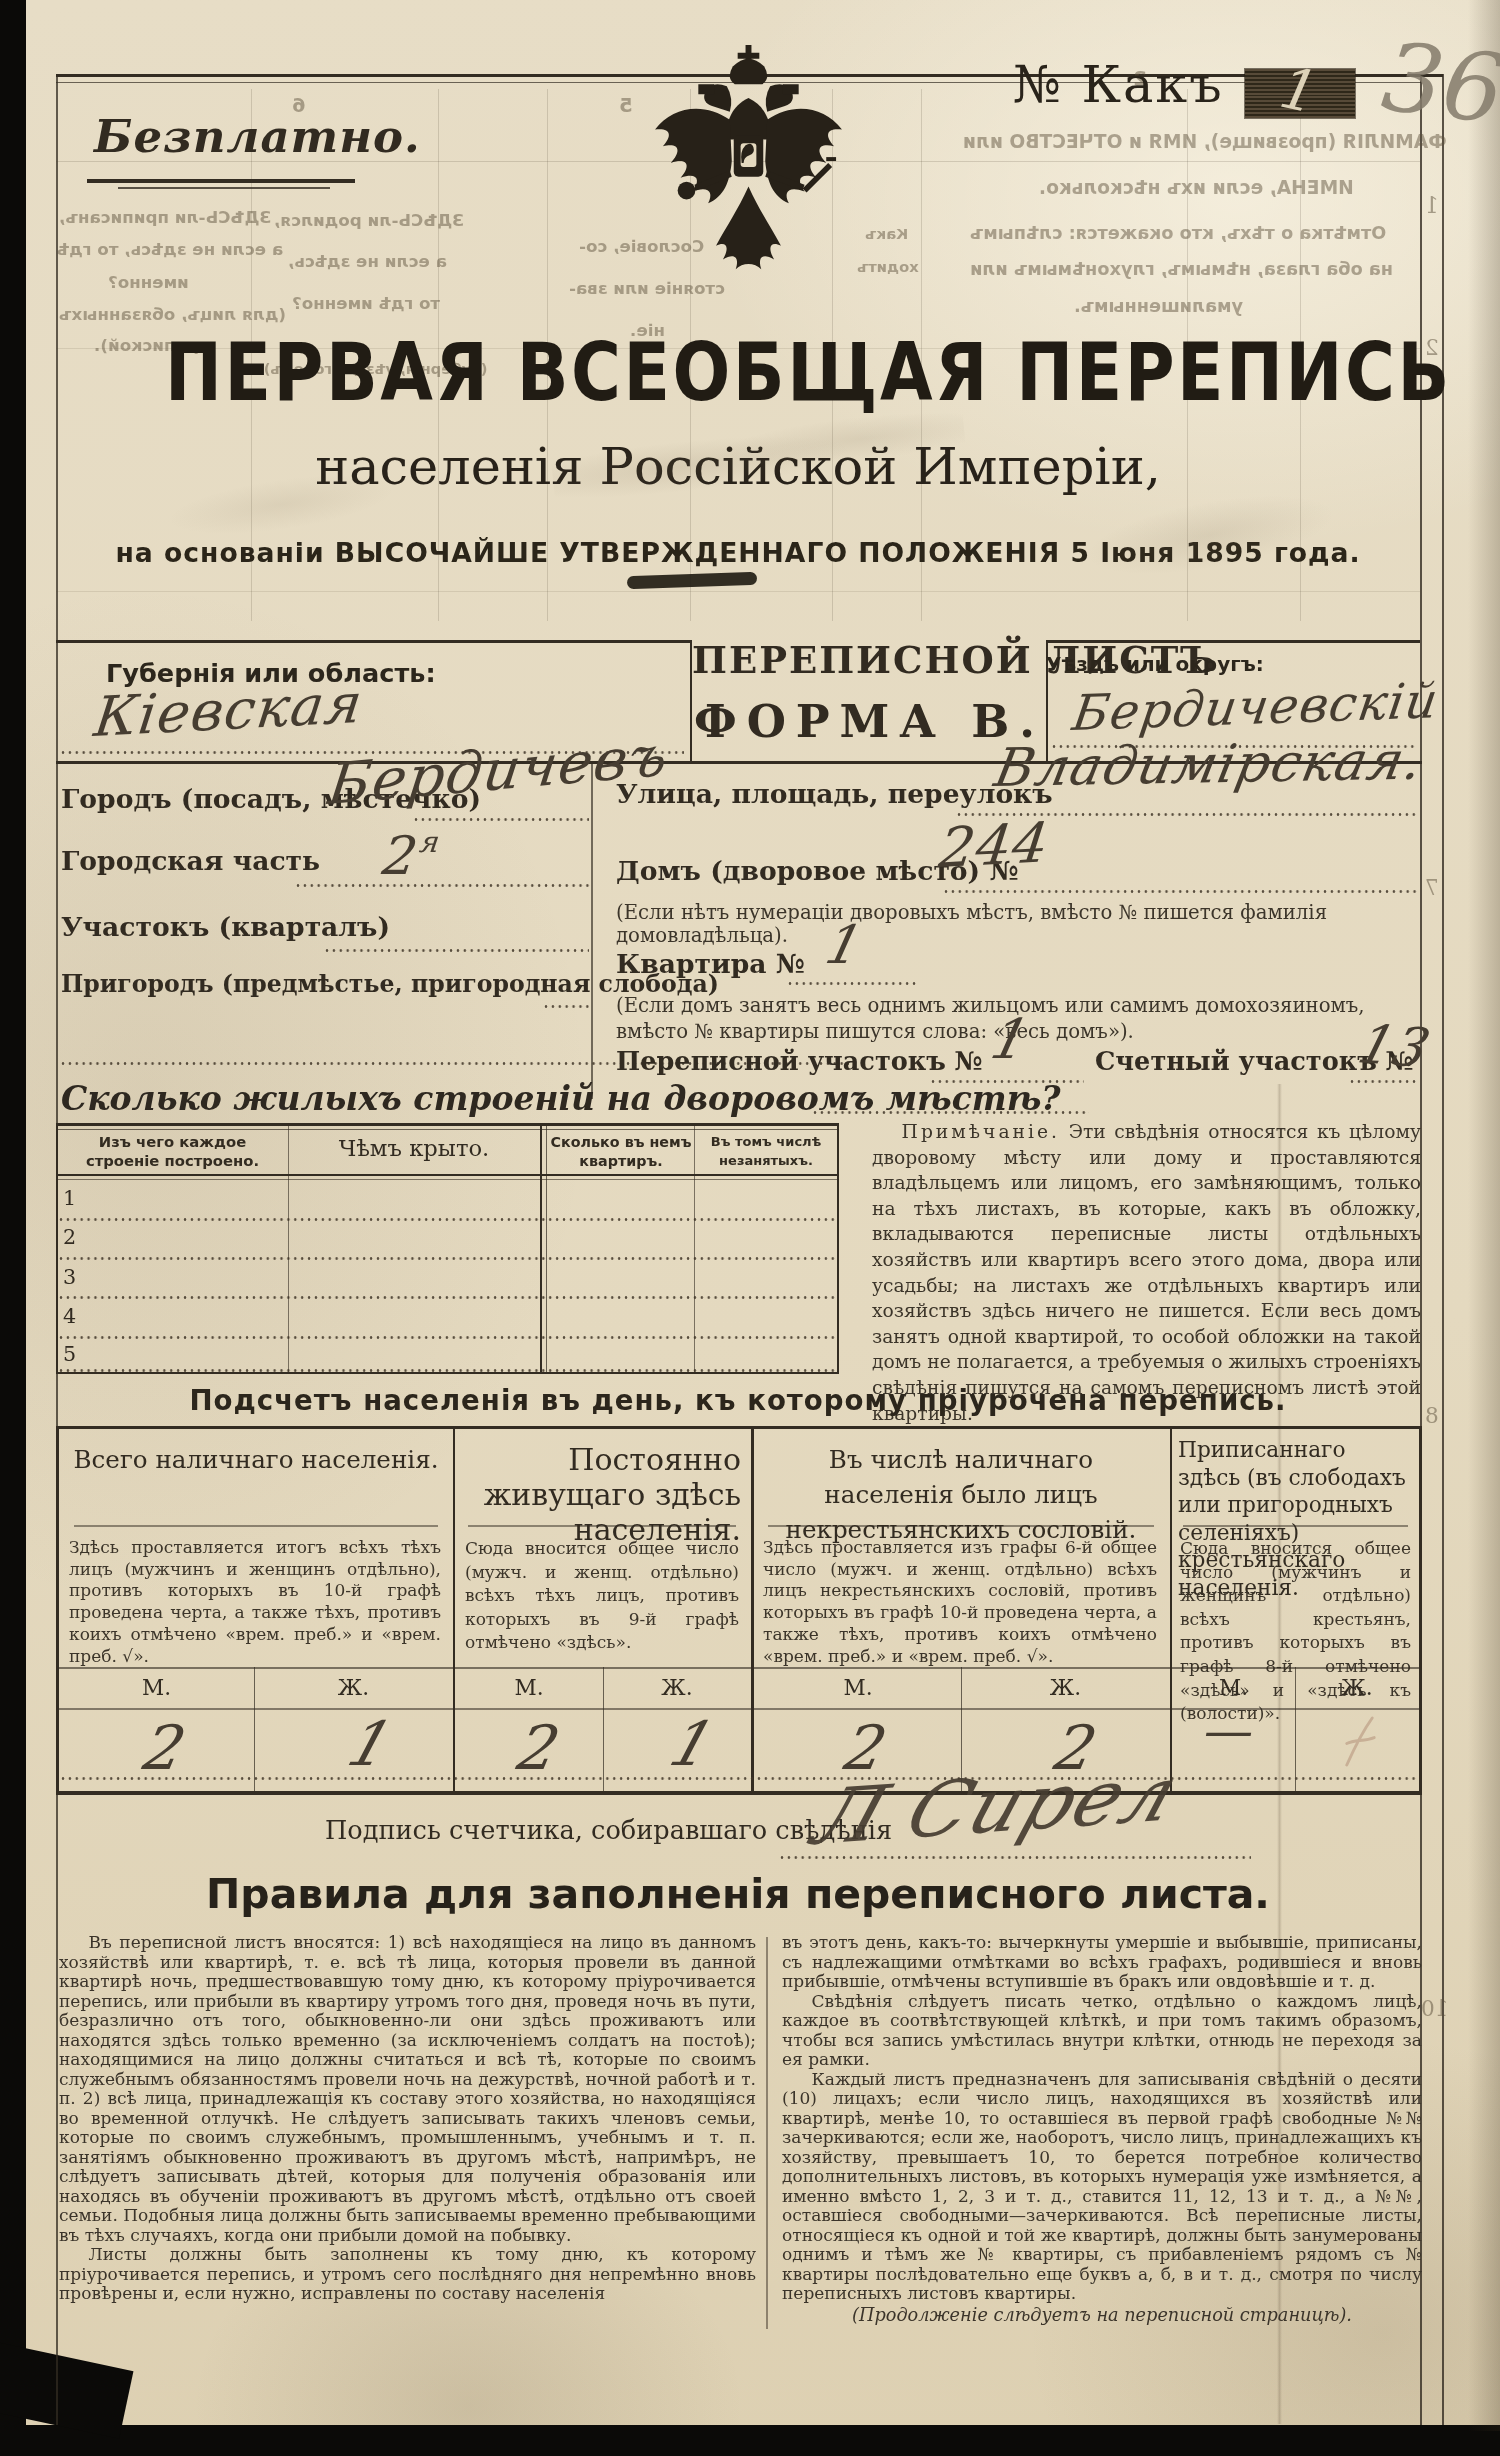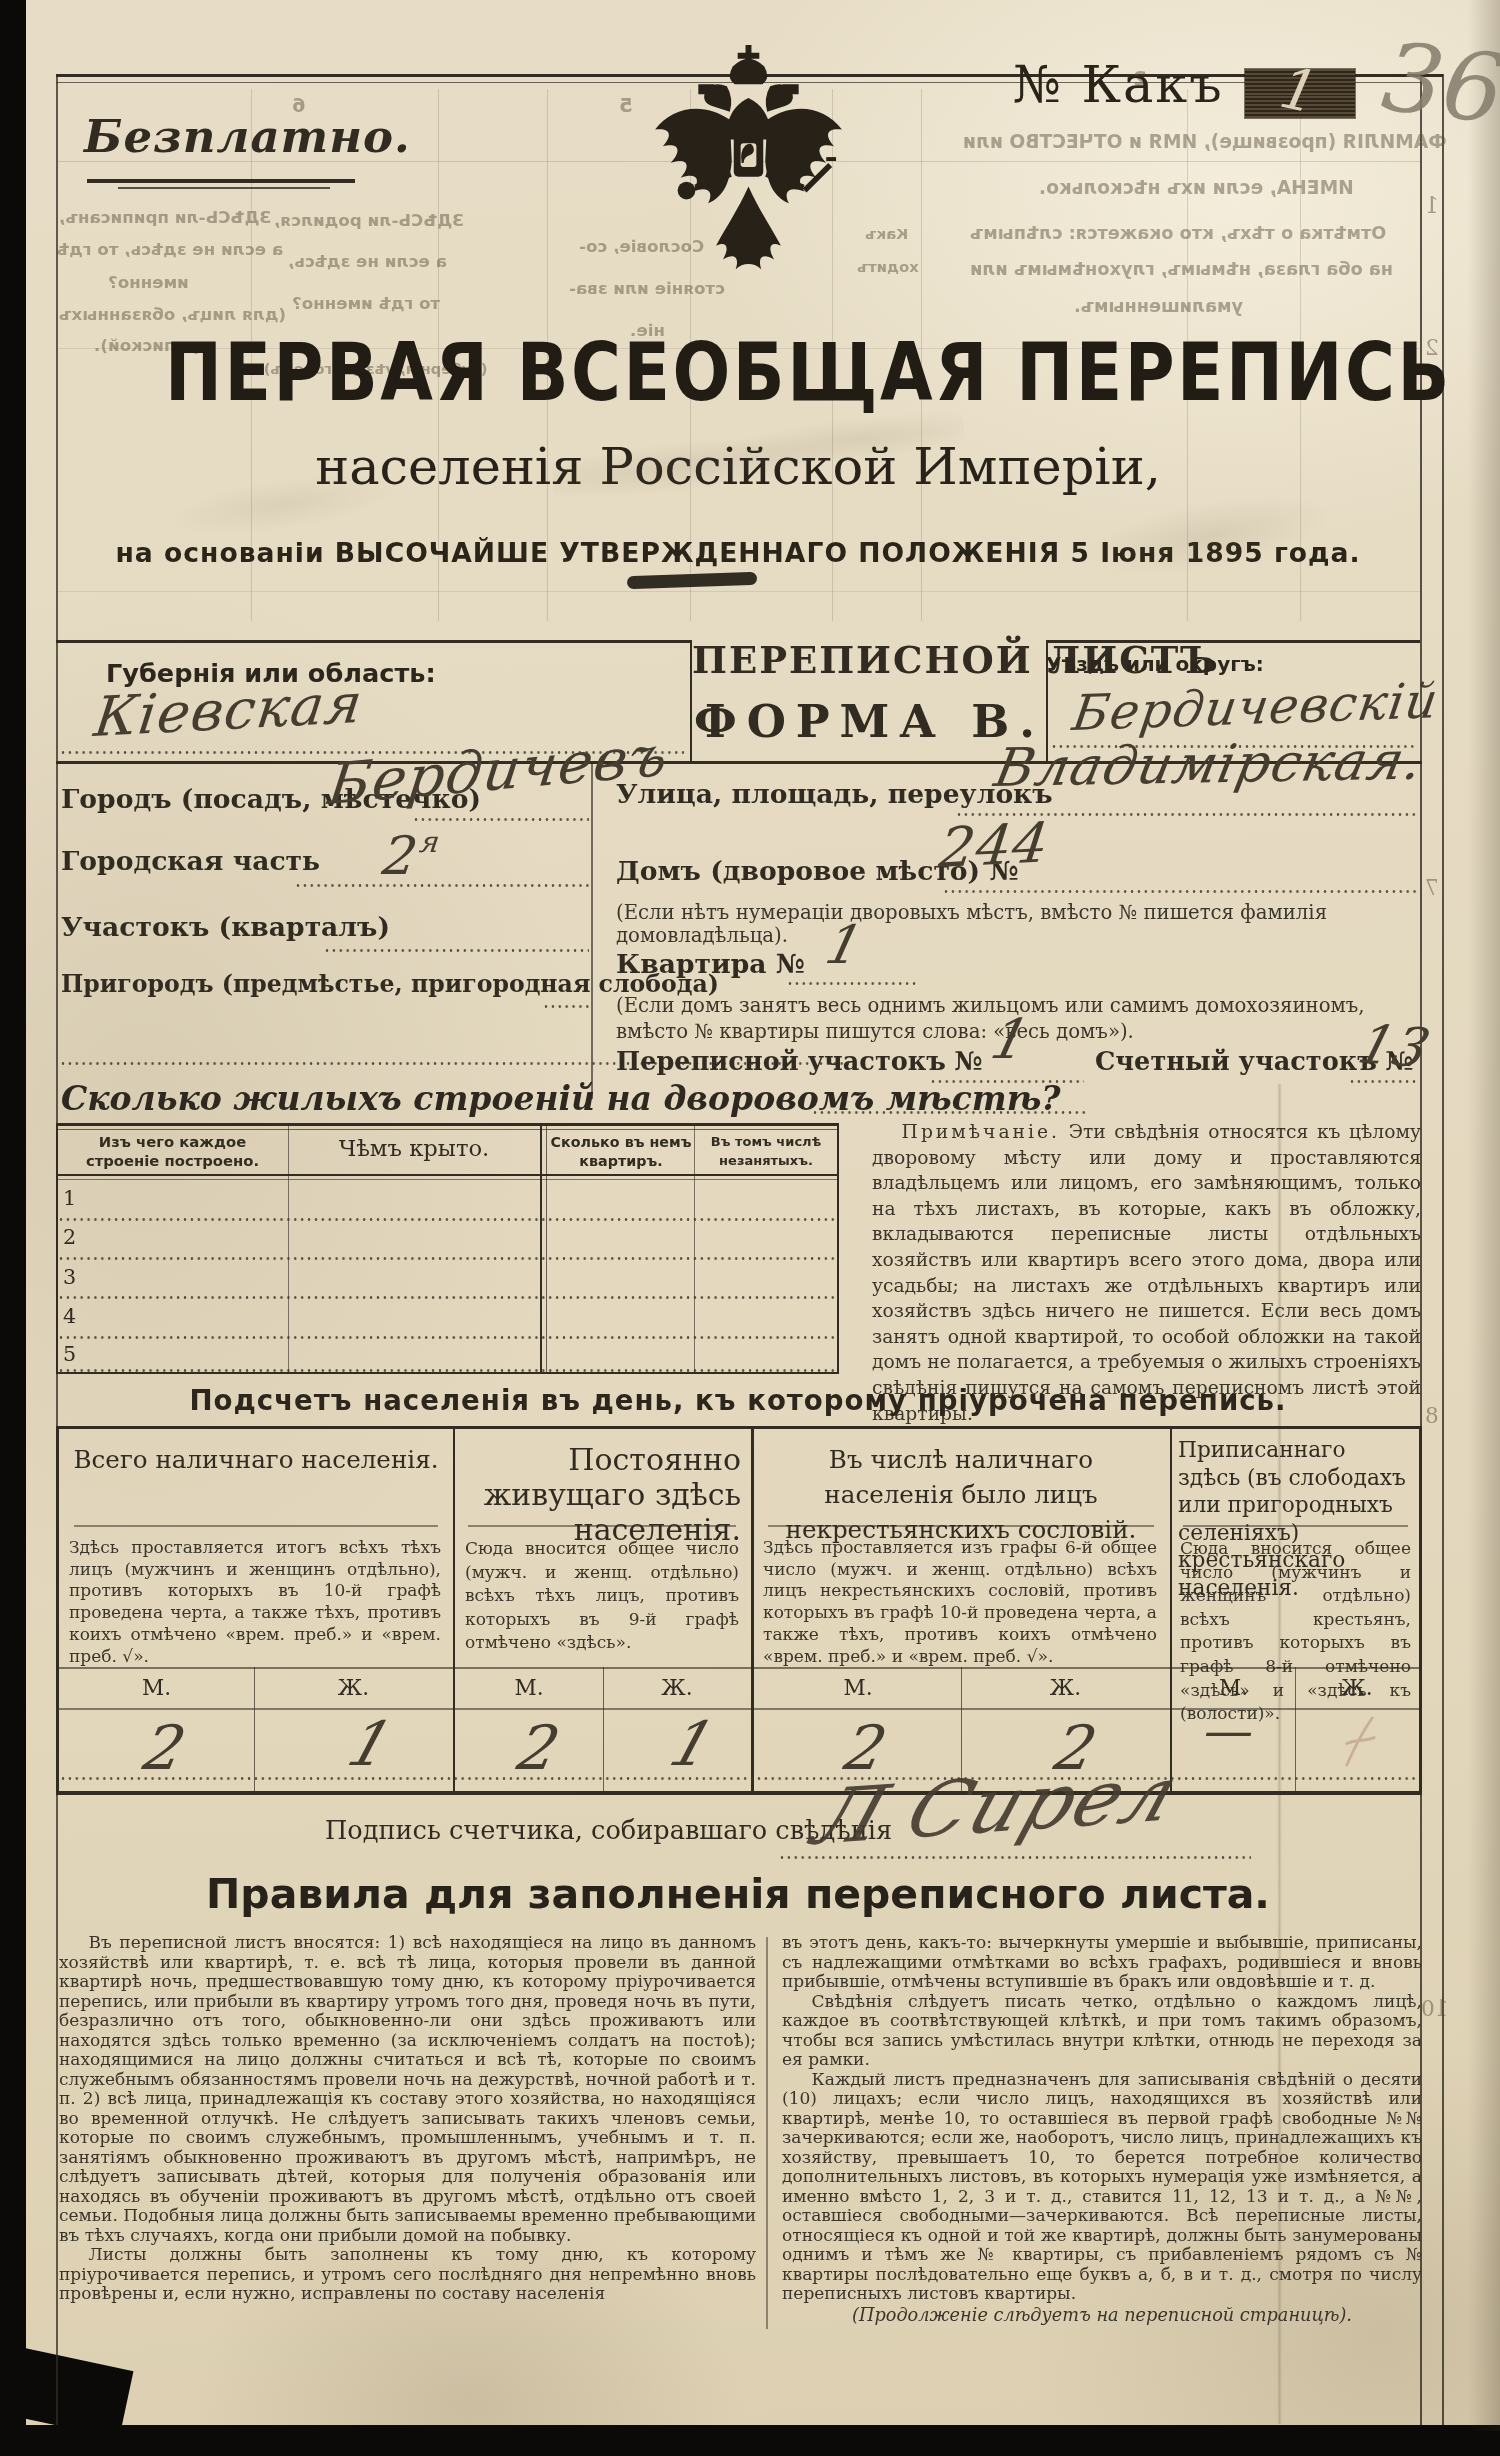--- a/index.html
+++ b/index.html
@@ -81,21 +81,21 @@
   <div class="bleed" style="left:292px;top:94px;font-size:19.7px;">6</div>
   <div class="bleed" style="left:619px;top:94px;font-size:19.7px;">5</div>
   <div class="bleed" style="left:1133px;top:67px;font-size:19.7px;">2</div>
 
   <div class="mmark" style="left:1425px;top:193px;">1</div>
   <div class="mmark" style="left:1425px;top:335px;">2</div>
   <div class="mmark" style="left:1425px;top:875px;">7</div>
   <div class="mmark" style="left:1425px;top:1403px;">8</div>
   <div class="mmark" style="left:1421px;top:1996px;">10</div>
 
-  <div class="abs serif-b" style="left:84px;top:110px;font-size:45px;font-style:italic;letter-spacing:1px;">Безплатно.</div>
+  <div class="abs serif-b" style="left:94px;top:110px;font-size:45px;font-style:italic;letter-spacing:1px;">Безплатно.</div>
   <div class="line" style="left:87px;top:179px;width:268px;height:3.9px;"></div>
   <div class="line" style="left:118px;top:187px;width:212px;height:2px;background:rgba(51,44,34,.8);"></div>
 
   <div class="abs" style="left:635px;top:41px;width:227px;height:244px;">
     <svg width="227" height="244" viewBox="0 0 230 248">
       <g fill="#272118" stroke="none">
         <path d="M112,4 h6 v8 h8 v6 h-8 v8 h-6 v-8 h-8 v-6 h8 Z"></path>
         <path d="M99,26 q16,-16 32,0 q7,12 -2,18 h-28 q-9,-6 -2,-18 Z"></path>
         <path d="M93,46 q-16,-6 -22,6 q-4,10 7,14 l18,6 q4,-14 -3,-26 Z"></path>
         <path d="M137,46 q16,-6 22,6 q4,10 -7,14 l-18,6 q-4,-14 3,-26 Z"></path>

